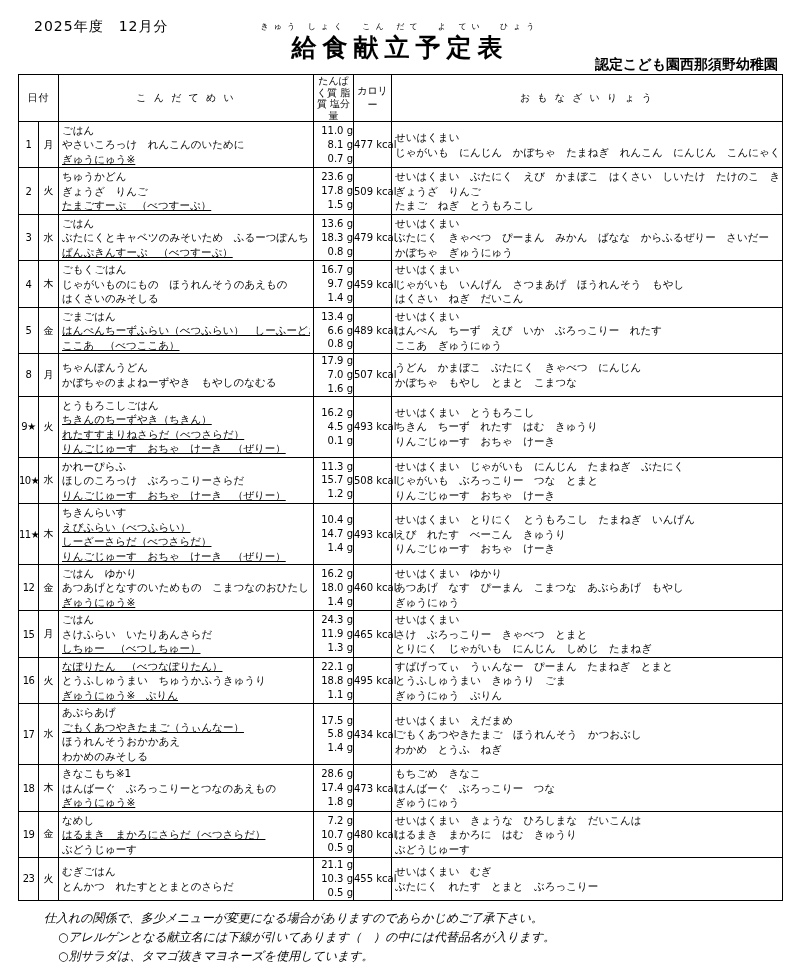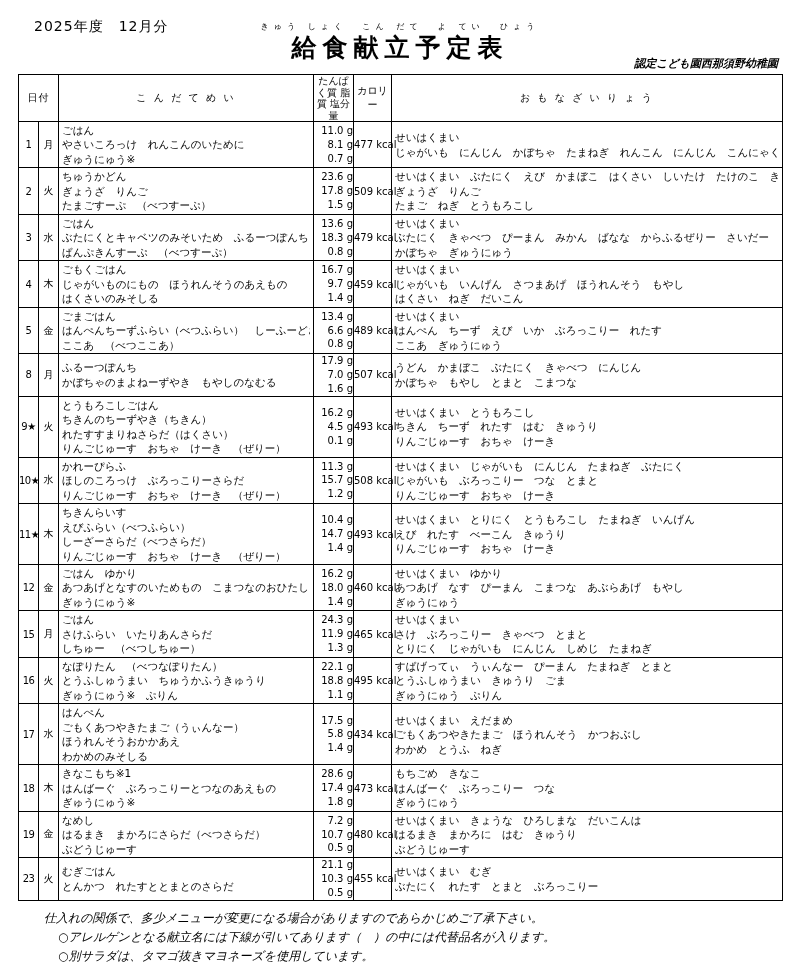--- a/index.html
+++ b/index.html
@@ -53,24 +53,23 @@
     font-size: 25px;
     font-weight: bold;
     letter-spacing: 6px;
     white-space: pre;
     font-family: "DejaVu Serif", "Liberation Serif", serif;
   }
   .school-name {
     position: absolute;
     right: 4px;
     top: 42px;
-    font-size: 11px;
+    font-size: 14px;
     font-weight: bold;
     white-space: pre;
-    font-style: italic;
   }
 
   
   table.menu {
     border-collapse: collapse;
     width: 764px;
     margin-top: 6px;
     table-layout: fixed;
   }
   table.menu td, table.menu th {
@@ -112,21 +111,21 @@
     list-style: none;
     margin: 0;
     padding: 1px 3px;
   }
   .menu-list li, .ingr-list li {
     font-size: 10.5px;
     line-height: 1.38;
     white-space: pre;
     overflow: hidden;
   }
-  .menu-list li.u { }
+  .menu-list li.u { text-decoration: underline; }
 
   .nutri-cell {
     padding: 1px 2px 1px 0;
     text-align: right;
     font-size: 8.5px;
     line-height: 1.38;
     margin-left: 36px;
   }
   .nutri-cell div { white-space: pre; }
   .cal-cell {
@@ -298,21 +297,21 @@
               <li>はんぺん　ちーず　えび　いか　ぶろっこりー　れたす</li>
               <li>ここあ　ぎゅうにゅう</li>
             </ul>
           </td>
         </tr>
         <tr>
           <td class="date-cell">8</td>
           <td class="dow-cell">月</td>
           <td>
             <ul class="menu-list">
-              <li>ふるーつぽんち</li>
+              <li>ちゃんぽんうどん</li>
               <li>かぼちゃのまよねーずやき　もやしのなむる</li>
             </ul>
           </td>
           <td class="nutri-cell">
             <div>17.9 g</div>
             <div>7.0 g</div>
             <div>1.6 g</div>
           </td>
           <td class="cal-cell">507 kcal</td>
           <td>
@@ -322,21 +321,21 @@
             </ul>
           </td>
         </tr>
         <tr>
           <td class="date-cell">9★</td>
           <td class="dow-cell">火</td>
           <td>
             <ul class="menu-list">
               <li>とうもろこしごはん</li>
               <li class="u">ちきんのちーずやき（ちきん）</li>
-              <li class="u">れたすすまりねさらだ（はくさい）</li>
+              <li class="u">れたすすまりねさらだ（べつさらだ）</li>
               <li class="u">りんごじゅーす　おちゃ　けーき　（ぜりー）</li>
             </ul>
           </td>
           <td class="nutri-cell">
             <div>16.2 g</div>
             <div>4.5 g</div>
             <div>0.1 g</div>
           </td>
           <td class="cal-cell">493 kcal</td>
           <td>
@@ -466,21 +465,21 @@
               <li>とうふしゅうまい　きゅうり　ごま</li>
               <li>ぎゅうにゅう　ぷりん</li>
             </ul>
           </td>
         </tr>
         <tr>
           <td class="date-cell">17</td>
           <td class="dow-cell">水</td>
           <td>
             <ul class="menu-list">
-              <li>はんぺん</li>
+              <li>あぶらあげ</li>
               <li class="u">ごもくあつやきたまご（うぃんなー）</li>
               <li>ほうれんそうおかかあえ</li>
               <li>わかめのみそしる</li>
             </ul>
           </td>
           <td class="nutri-cell">
             <div>17.5 g</div>
             <div>5.8 g</div>
             <div>1.4 g</div>
           </td>

